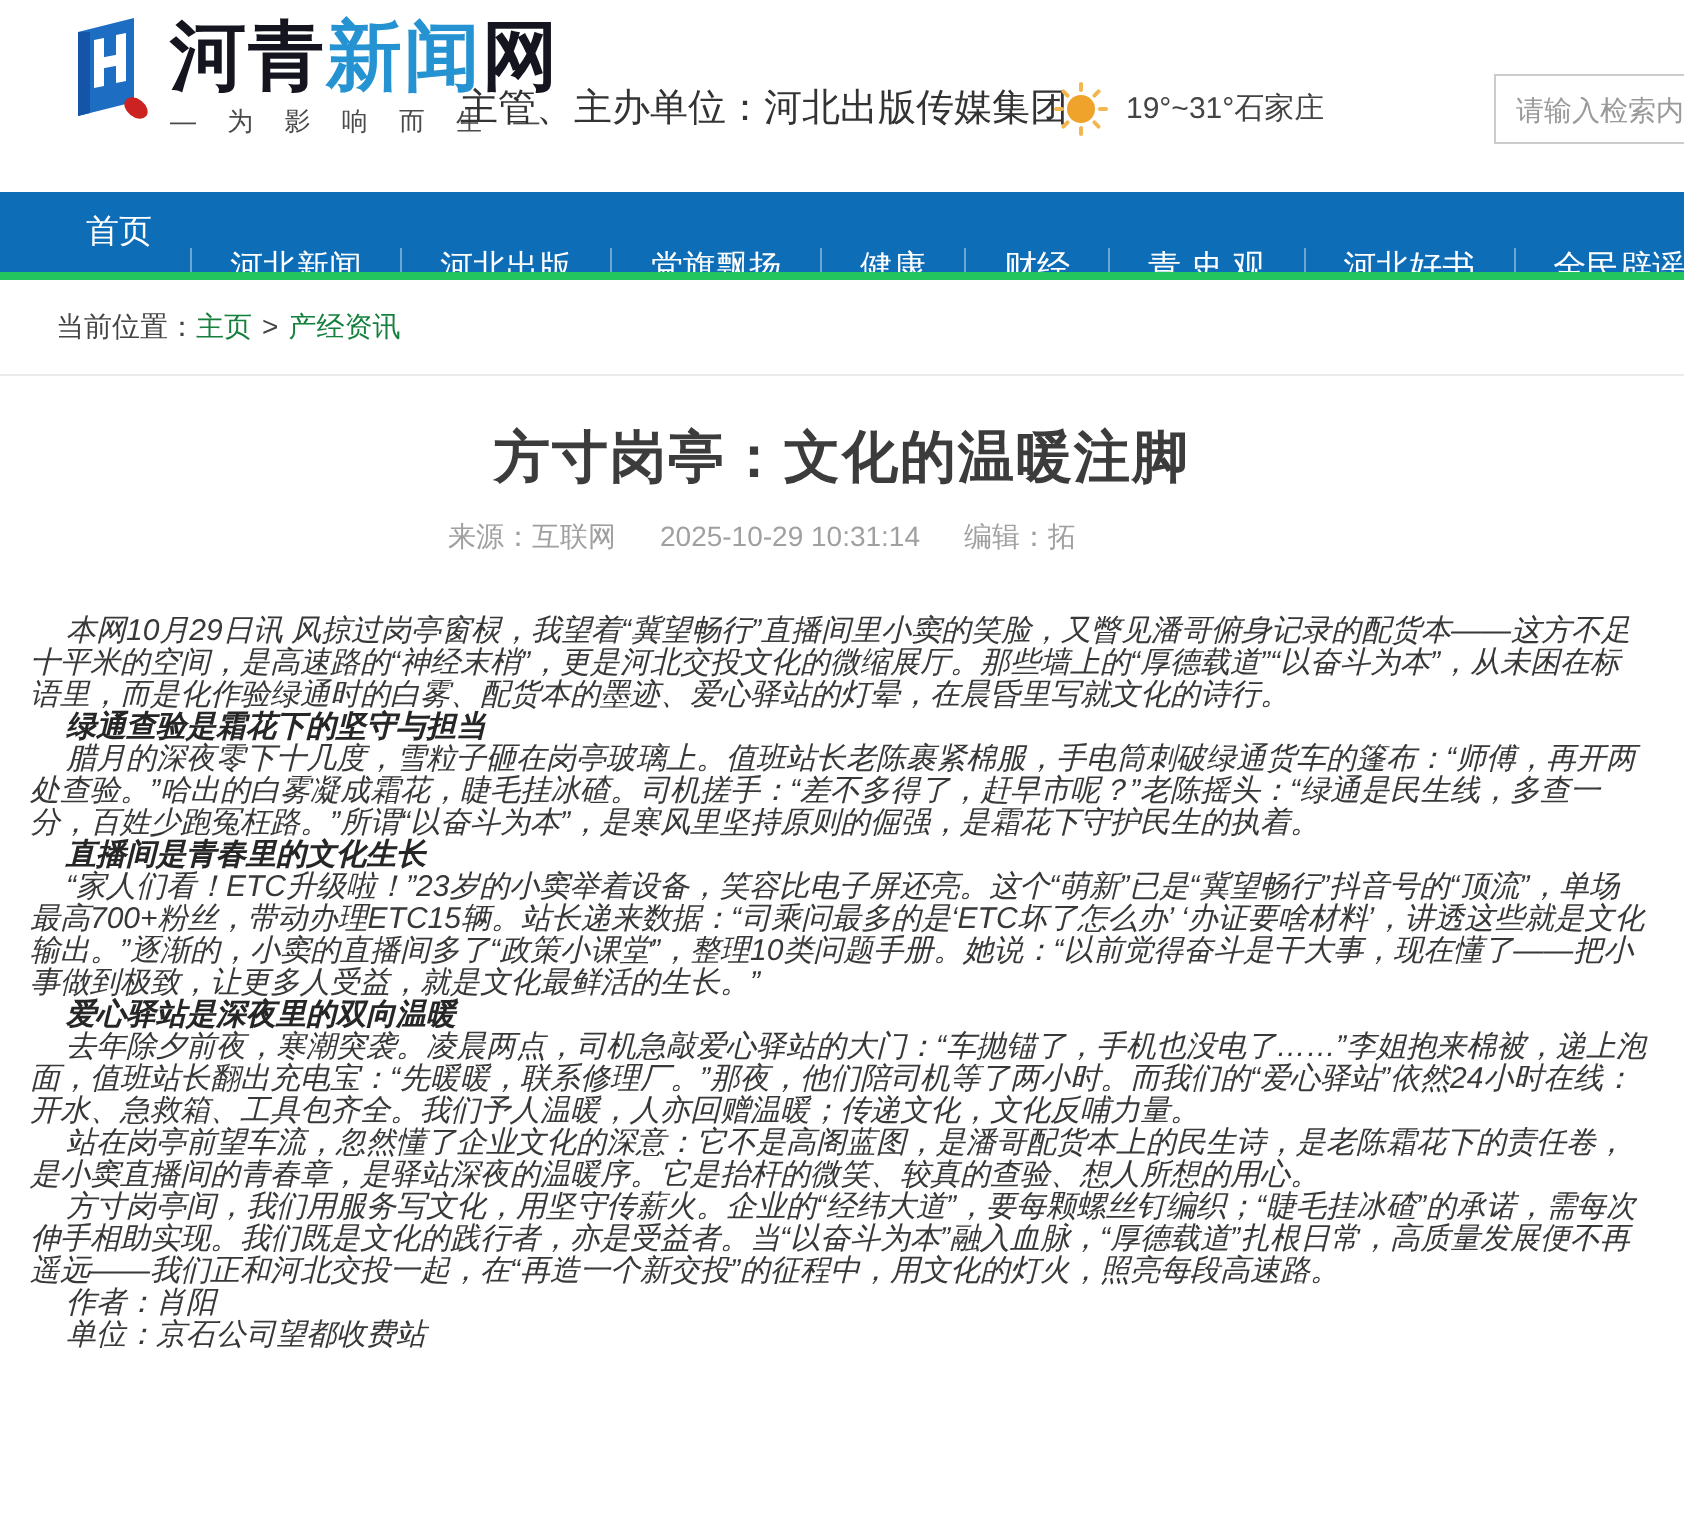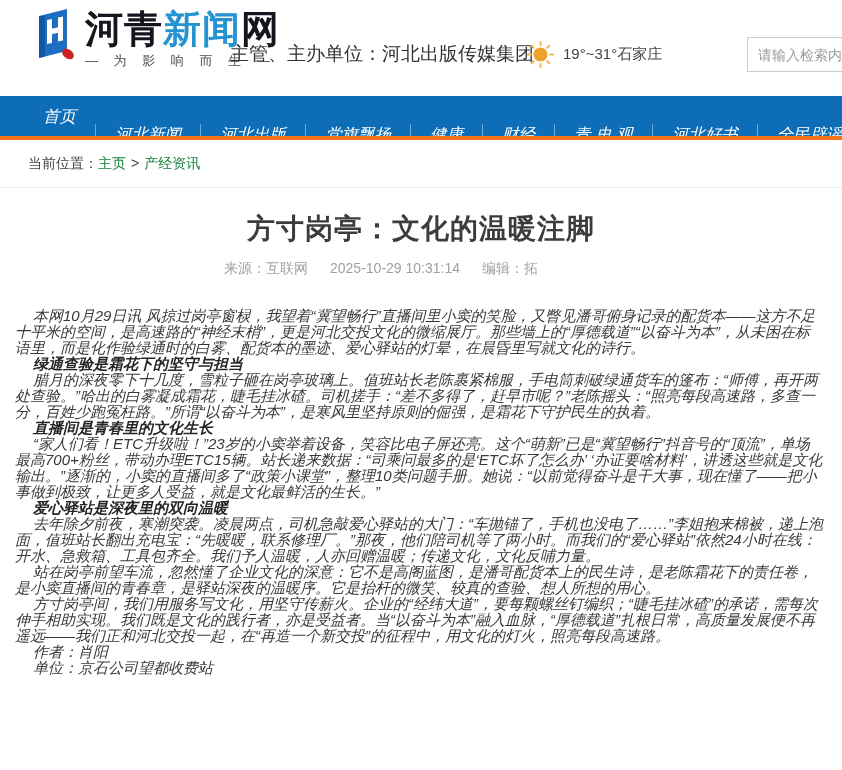--- a/index.html
+++ b/index.html
@@ -22,22 +22,22 @@
   .sponsor { position:absolute; left:230px; top:41px; font-size:19px; color:#333; }
   .weather { position:absolute; left:527px; top:41px; display:flex; align-items:center; }
   .weather svg { margin-right:9px; }
   .weather-text { font-size:15px; color:#444; }
   .search-box { position:absolute; left:747px; top:37px; width:200px; height:35px;
                 border:1px solid #ccc; background:#fff; padding:0 10px; font-size:14px;
                 color:#333; outline:none; }
   .search-box::placeholder { color:#9a9a9a; }
 
   
-  .nav { height:44px; background:#0d6db6; border-bottom:4px solid #f97316;
-         display:flex; align-items:center; padding-left:24px; overflow:hidden;font-style:italic; }
+  .nav { height:44px; background:#0d6db6; border-bottom:4px solid #22c55e;
+         display:flex; align-items:center; padding-left:24px; overflow:hidden; }
   .nav ul { list-style:none; display:flex; align-items:center; height:20px; }
   .nav li { padding:0 19px; color:#fff; font-size:16.5px; white-space:nowrap;
             line-height:20px; cursor:pointer; }
   .nav li + li { border-left:1px solid rgba(255,255,255,.4);margin-top:35px; }
 
   
   .breadcrumb { padding:15px 0 14px 28px; font-size:14px; color:#444;
                 border-bottom:1px solid #ebebeb; }
   .breadcrumb a { color:#15803d; text-decoration:none; cursor:pointer; }
   .breadcrumb .sep { margin:0 5px; }
@@ -117,21 +117,21 @@
 <div>
   <h1 class="article-title">方寸岗亭：文化的温暖注脚</h1>
 
   <div class="article-meta">
     <span>来源：互联网</span><span>2025-10-29 10:31:14</span><span>编辑：拓</span>
   </div>
 
   <div class="article-body">
     <p>本网10月29日讯 风掠过岗亭窗棂，我望着“冀望畅行”直播间里小窦的笑脸，又瞥见潘哥俯身记录的配货本——这方不足十平米的空间，是高速路的“神经末梢”，更是河北交投文化的微缩展厅。那些墙上的“厚德载道”“以奋斗为本”，从未困在标语里，而是化作验绿通时的白雾、配货本的墨迹、爱心驿站的灯晕，在晨昏里写就文化的诗行。</p>
     <p class="sub">绿通查验是霜花下的坚守与担当</p>
-    <p>腊月的深夜零下十几度，雪粒子砸在岗亭玻璃上。值班站长老陈裹紧棉服，手电筒刺破绿通货车的篷布：“师傅，再开两处查验。”哈出的白雾凝成霜花，睫毛挂冰碴。司机搓手：“差不多得了，赶早市呢？”老陈摇头：“照亮每段高速路，多查一分，百姓少跑冤枉路。”所谓“以奋斗为本”，是寒风里坚持原则的倔强，是霜花下守护民生的执着。</p>
+    <p>腊月的深夜零下十几度，雪粒子砸在岗亭玻璃上。值班站长老陈裹紧棉服，手电筒刺破绿通货车的篷布：“师傅，再开两处查验。”哈出的白雾凝成霜花，睫毛挂冰碴。司机搓手：“差不多得了，赶早市呢？”老陈摇头：“绿通是民生线，多查一分，百姓少跑冤枉路。”所谓“以奋斗为本”，是寒风里坚持原则的倔强，是霜花下守护民生的执着。</p>
     <p class="sub">直播间是青春里的文化生长</p>
     <p>“家人们看！ETC升级啦！”23岁的小窦举着设备，笑容比电子屏还亮。这个“萌新”已是“冀望畅行”抖音号的“顶流”，单场最高700+粉丝，带动办理ETC15辆。站长递来数据：“司乘问最多的是‘ETC坏了怎么办’ ‘办证要啥材料’，讲透这些就是文化输出。”逐渐的，小窦的直播间多了“政策小课堂”，整理10类问题手册。她说：“以前觉得奋斗是干大事，现在懂了——把小事做到极致，让更多人受益，就是文化最鲜活的生长。”</p>
     <p class="sub">爱心驿站是深夜里的双向温暖</p>
     <p>去年除夕前夜，寒潮突袭。凌晨两点，司机急敲爱心驿站的大门：“车抛锚了，手机也没电了……”李姐抱来棉被，递上泡面，值班站长翻出充电宝：“先暖暖，联系修理厂。”那夜，他们陪司机等了两小时。而我们的“爱心驿站”依然24小时在线：开水、急救箱、工具包齐全。我们予人温暖，人亦回赠温暖；传递文化，文化反哺力量。</p>
     <p>站在岗亭前望车流，忽然懂了企业文化的深意：它不是高阁蓝图，是潘哥配货本上的民生诗，是老陈霜花下的责任卷，是小窦直播间的青春章，是驿站深夜的温暖序。它是抬杆的微笑、较真的查验、想人所想的用心。</p>
     <p>方寸岗亭间，我们用服务写文化，用坚守传薪火。企业的“经纬大道”，要每颗螺丝钉编织；“睫毛挂冰碴”的承诺，需每次伸手相助实现。我们既是文化的践行者，亦是受益者。当“以奋斗为本”融入血脉，“厚德载道”扎根日常，高质量发展便不再遥远——我们正和河北交投一起，在“再造一个新交投”的征程中，用文化的灯火，照亮每段高速路。</p>
     <p>作者：肖阳</p>
     <p>单位：京石公司望都收费站</p>
   </div>
 </div>

